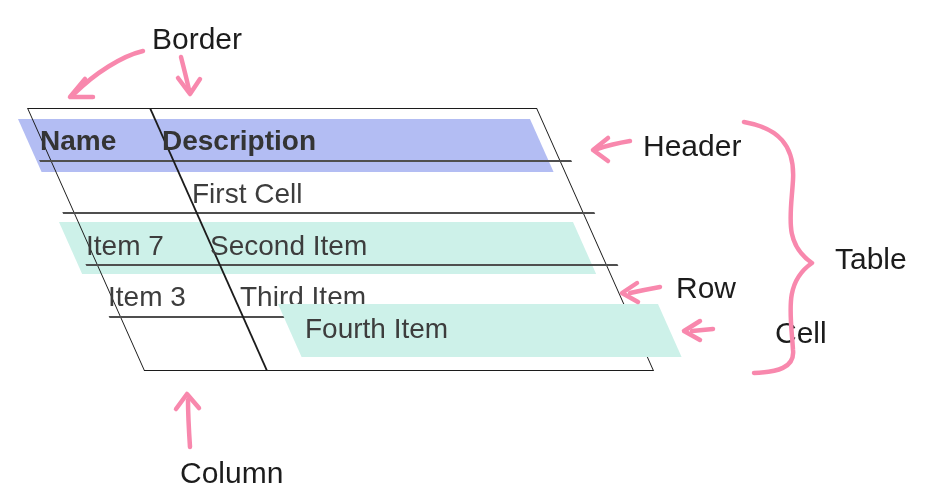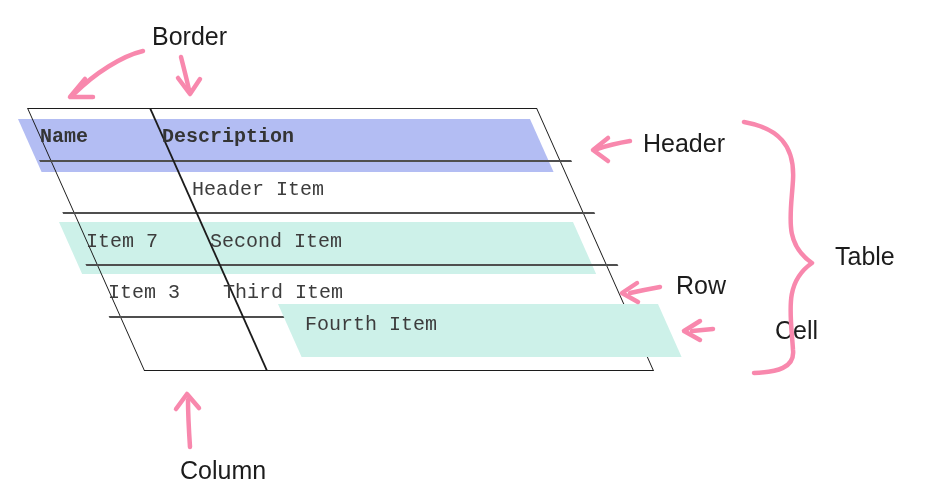--- a/index.html
+++ b/index.html
@@ -26,28 +26,28 @@
   .grid{
     position:absolute;left:27px;top:108px;width:510px;height:263px;
     border:1.5px solid var(--table-border);box-sizing:border-box;
     transform:skewX(24deg);transform-origin:0 0;z-index:2;
   }
   .row-line{position:absolute;left:-12px;right:-12px;height:2px;background:var(--grid-line);}
   .row-line-1{top:51px;} .row-line-2{top:103px;} .row-line-3{top:155px;} .row-line-4{top:207px;}
   .col-divider{position:absolute;left:121px;top:0;bottom:0;width:1.5px;background:var(--table-border);}
   
   .tt{
-    position:absolute;font-family:Liberation Mono, monospace;
-    font-size:20px;line-height:1;color:var(--table-text);white-space:pre;z-index:3;
+    position:absolute;font-family:Liberation Sans, sans-serif;
+    font-size:28px;line-height:1;color:var(--table-text);white-space:pre;z-index:3;
   }
   .th{font-weight:bold;color:#343434;}
   .tt-cell{z-index:5;}
   
   .lab{
-    position:absolute;font-size:25px;line-height:1.2;color:var(--label-text);
+    position:absolute;font-size:30px;line-height:1.2;color:var(--label-text);
     white-space:pre;z-index:6;
   }
   .ann-svg{position:absolute;left:0;top:0;z-index:7;pointer-events:none;}
   .pink{stroke:var(--annotation-pink);stroke-width:4.5;fill:none;stroke-linecap:round;stroke-linejoin:round;}
 </style>
 </head>
 <body>
 
 <div class="canvas">
 
@@ -58,27 +58,27 @@
     <div class="row-line row-line-1"></div>
     <div class="row-line row-line-2"></div>
     <div class="row-line row-line-3"></div>
     <div class="row-line row-line-4"></div>
     <div class="col-divider"></div>
   </div>
 
   <span class="tt th" style="left:40px;top:127px;">Name</span>
   <span class="tt th" style="left:162px;top:127px;">Description</span>
 
-  <span class="tt" style="left:192px;top:180px;">Header Item</span>
+  <span class="tt" style="left:192px;top:180px;">First Cell</span>
 
   <span class="tt" style="left:86px;top:232px;">Item 7</span>
   <span class="tt" style="left:210px;top:232px;">Second Item</span>
 
   <span class="tt" style="left:108px;top:283px;">Item 3</span>
-  <span class="tt" style="left:223px;top:283px;">Third Item</span>
+  <span class="tt" style="left:240px;top:283px;">Third Item</span>
 
   <div class="hl hl-cell"></div>
   <span class="tt tt-cell" style="left:305px;top:315px;">Fourth Item</span>
 
   <span class="lab" style="left:152px;top:21px;">Border</span>
   <span class="lab" style="left:643px;top:128px;">Header</span>
   <span class="lab" style="left:835px;top:241px;">Table</span>
   <span class="lab" style="left:676px;top:270px;">Row</span>
   <span class="lab" style="left:727px;top:315px;margin-left:48px;">Cell</span>
   <span class="lab" style="left:148px;top:455px;margin-left:32px;">Column</span>

